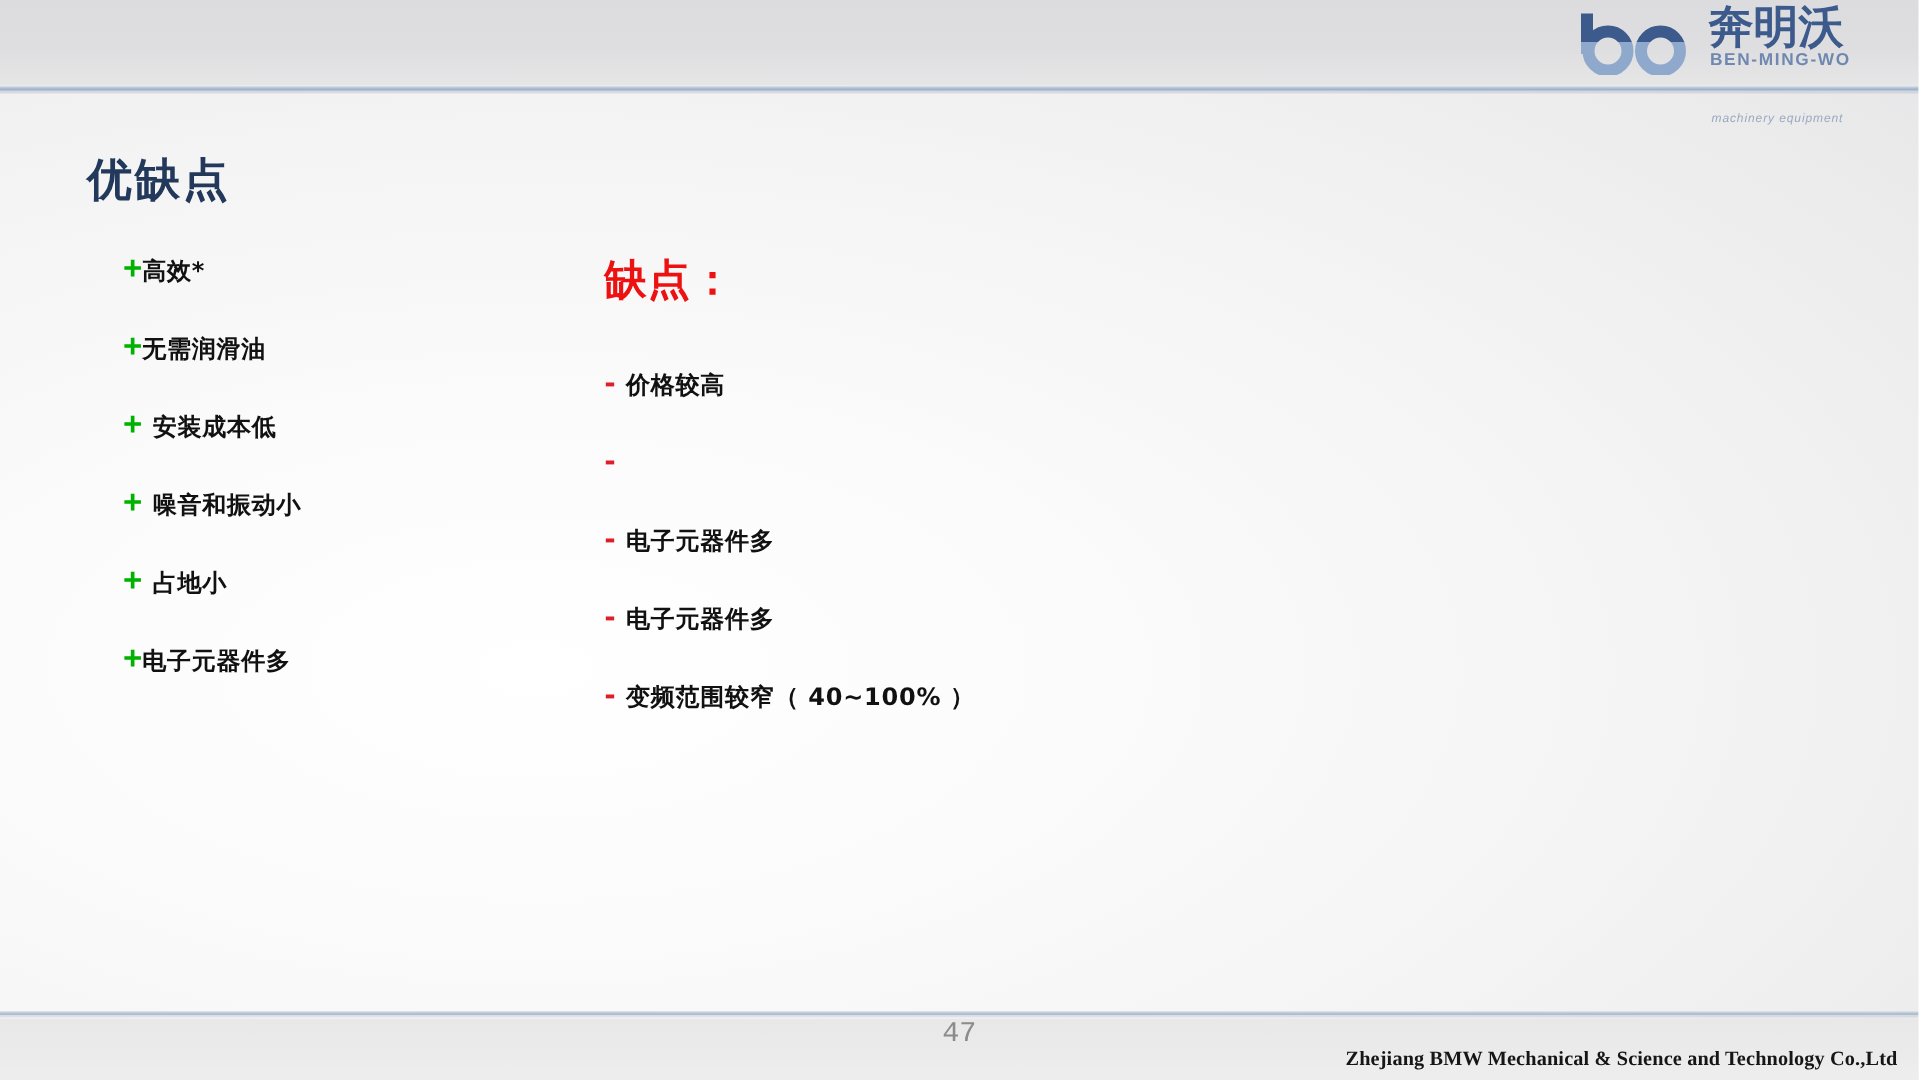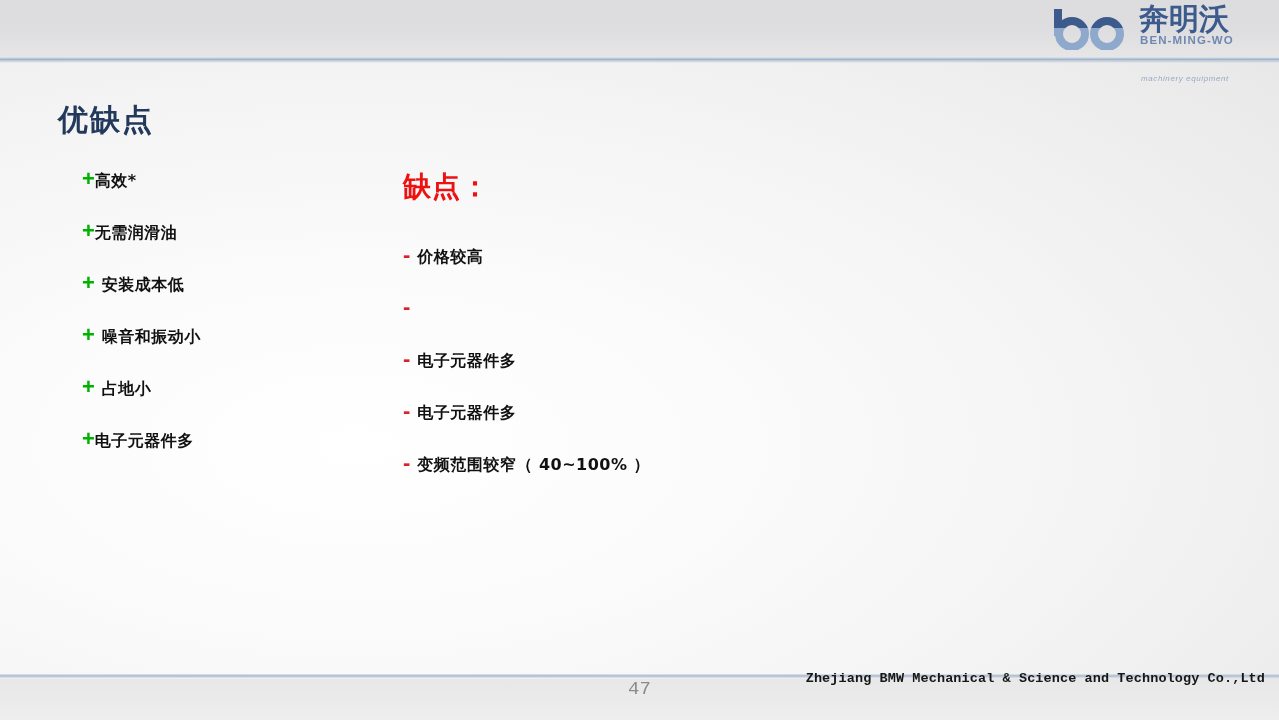--- a/index.html
+++ b/index.html
@@ -191,26 +191,26 @@
     left: 0; top: 678px;
     width: 1279px;
     text-align: center;
     font-size: 19px;
     color: #8b8b8b;
     font-family: Liberation Mono, monospace;
   }
   .footer-company {
     position: absolute;
     right: 14px;
-    top: 671px;
+    top: 698px;
     font-size: 13.5px;
     font-weight: bold;
     color: #161616;
     letter-spacing: 0.1px;
-    font-family: Liberation Mono, monospace;
+    font-family: Liberation Serif, serif;
   }
 </style>
 </head>
 <body>
 
 <div class="slide">
 
   <div class="header-band"></div>
   <div class="header-rule"></div>
   <div class="header-rule-shadow"></div>

